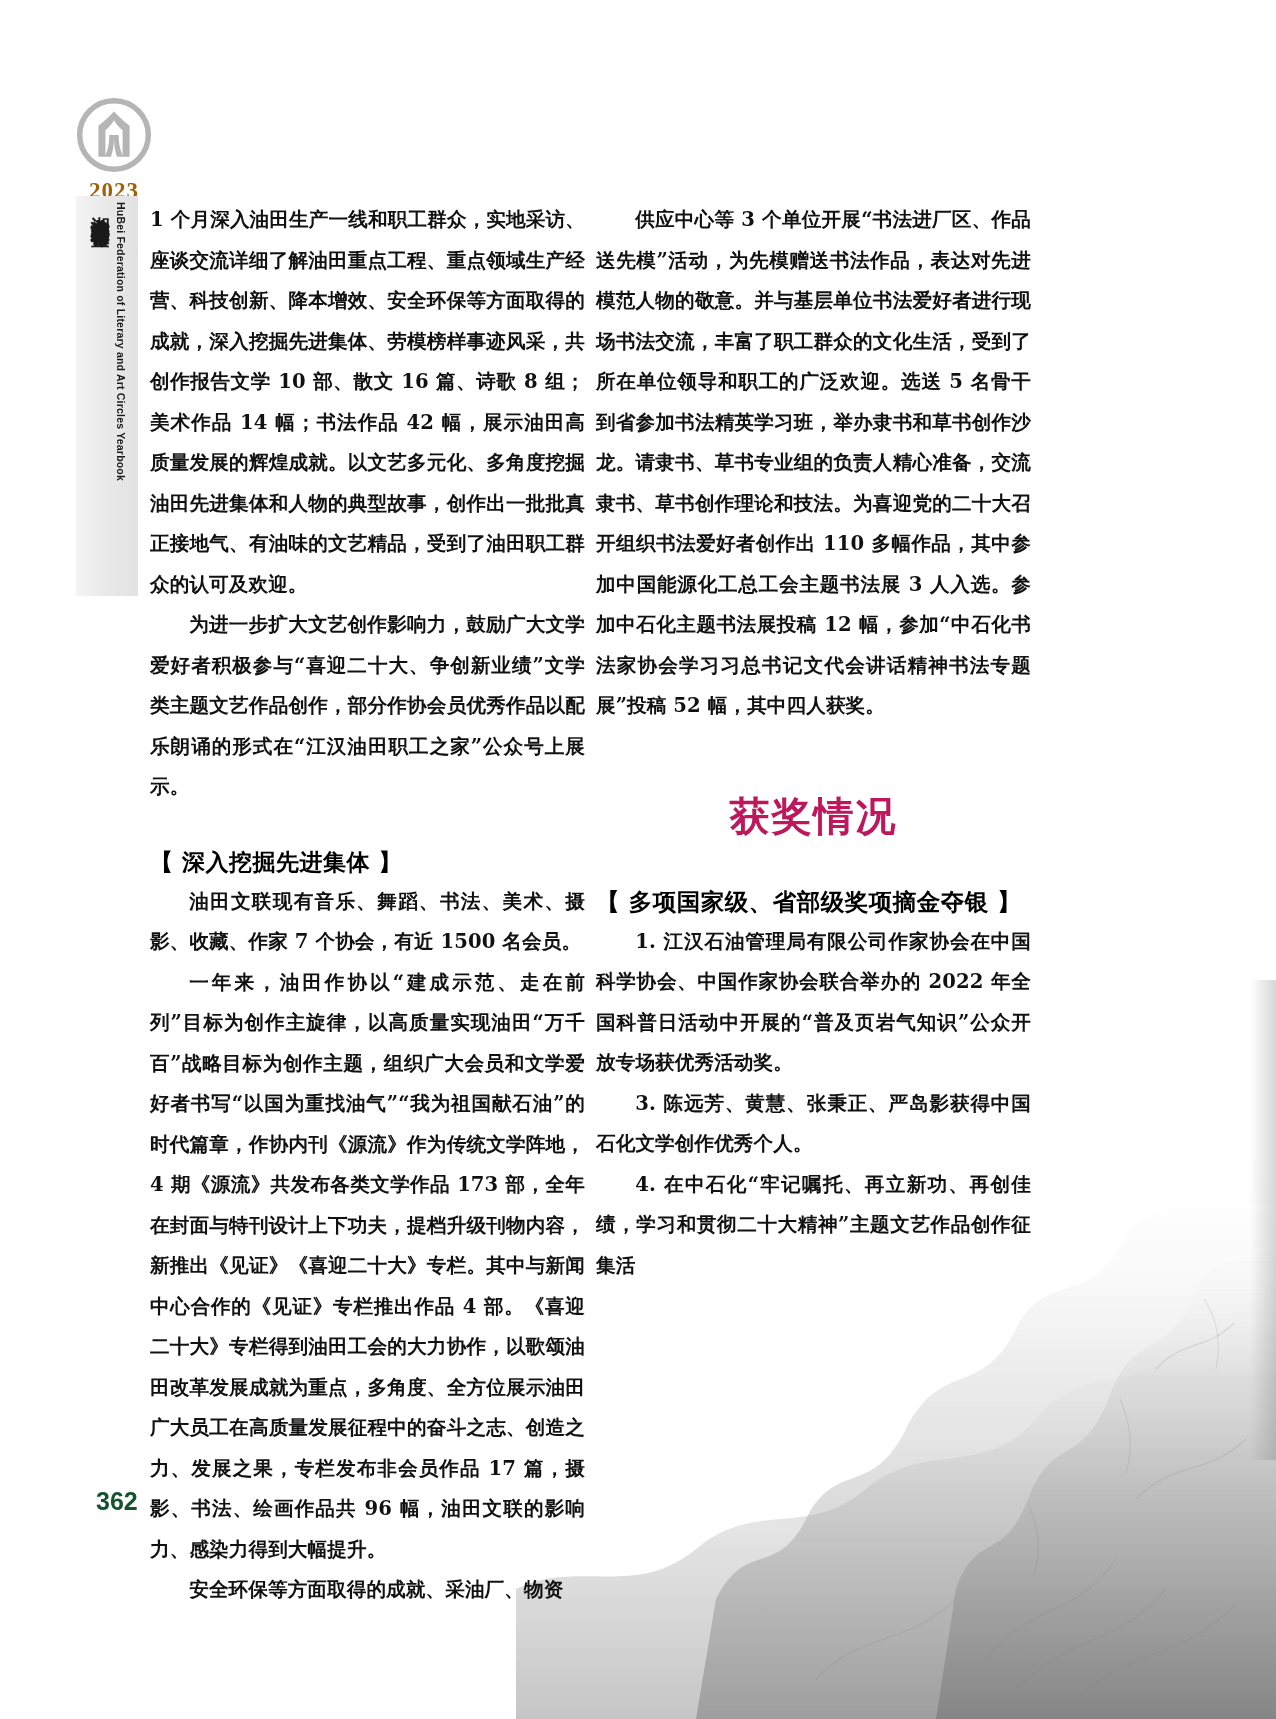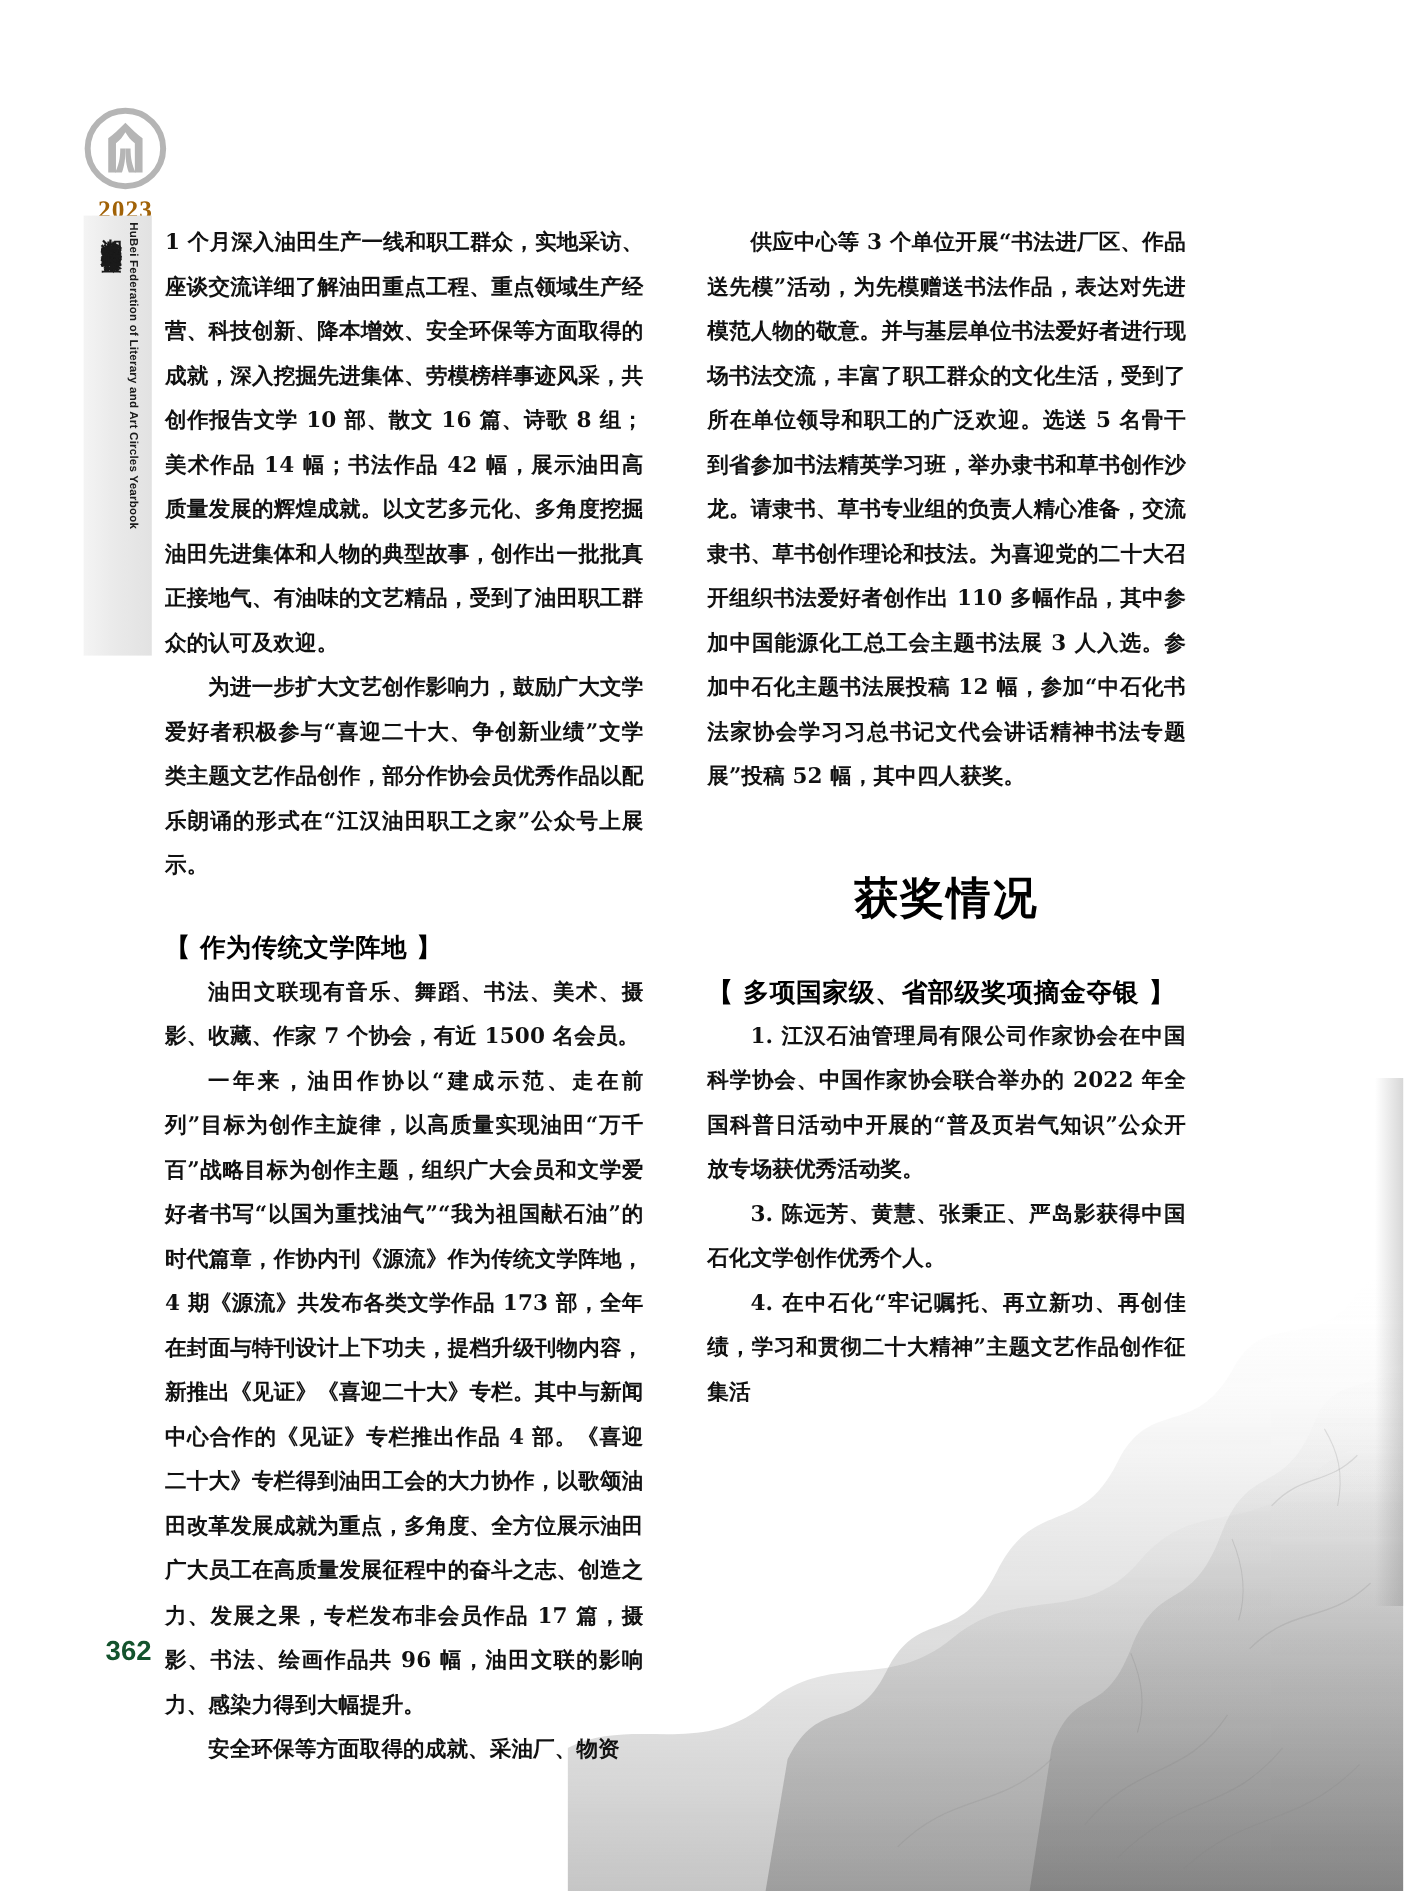--- a/index.html
+++ b/index.html
@@ -115,21 +115,21 @@
   }
 
   
   .col {
     position: absolute;
     top: 200px;
     width: 435px;
     z-index: 2;
   }
   .col-left  { left: 150px; }
-  .col-right { left: 643px; }
+  .col-right { left: 596px; }
 
   p.body {
     margin: 0;
     font-family: "DejaVu Serif", "Liberation Serif", serif;
     font-size: 19.6px;
     line-height: 40.5px;
     color: #111111;
     text-align: justify;
     text-justify: inter-ideograph;
     letter-spacing: .1px;
@@ -147,21 +147,21 @@
     letter-spacing: .5px;
   }
 
   h2.section-title {
     margin: 62px 0 38px 0;
     text-align: center;
     font-family: "DejaVu Sans", sans-serif;
     font-weight: bold;
     font-size: 40px;
     letter-spacing: 2px;
-    color: #000000;
+    color: #be185d;
   }
 
   h3.bracket-head.awards {
     margin: 0 0 0 0;
     font-size: 23.5px;
   }
 </style>
 </head>
 <body>
 
@@ -227,21 +227,21 @@
   <div class="sidetab">
     <div class="sidetab-cn">湖北省文学艺术界联合会年鉴</div>
     <div class="sidetab-en">HuBei Federation of Literary and Art Circles Yearbook</div>
   </div>
 
   <div class="folio">362</div>
 
   <div class="col col-left">
     <p class="body">1 个月深入油田生产一线和职工群众，实地采访、座谈交流详细了解油田重点工程、重点领域生产经营、科技创新、降本增效、安全环保等方面取得的成就，深入挖掘先进集体、劳模榜样事迹风采，共创作报告文学 10 部、散文 16 篇、诗歌 8 组；美术作品 14 幅；书法作品 42 幅，展示油田高质量发展的辉煌成就。以文艺多元化、多角度挖掘油田先进集体和人物的典型故事，创作出一批批真正接地气、有油味的文艺精品，受到了油田职工群众的认可及欢迎。</p>
     <p class="body indent">为进一步扩大文艺创作影响力，鼓励广大文学爱好者积极参与“喜迎二十大、争创新业绩”文学类主题文艺作品创作，部分作协会员优秀作品以配乐朗诵的形式在“江汉油田职工之家”公众号上展示。</p>
-    <h3 class="bracket-head">【 作为传统文学阵地 】</h3>
+    <h3 class="bracket-head">【 深入挖掘先进集体 】</h3>
     <p class="body indent">油田文联现有音乐、舞蹈、书法、美术、摄影、收藏、作家 7 个协会，有近 1500 名会员。</p>
     <p class="body indent">一年来，油田作协以“建成示范、走在前列”目标为创作主旋律，以高质量实现油田“万千百”战略目标为创作主题，组织广大会员和文学爱好者书写“以国为重找油气”“我为祖国献石油”的时代篇章，作协内刊《源流》作为传统文学阵地，4 期《源流》共发布各类文学作品 173 部，全年在封面与特刊设计上下功夫，提档升级刊物内容，新推出《见证》《喜迎二十大》专栏。其中与新闻中心合作的《见证》专栏推出作品 4 部。《喜迎二十大》专栏得到油田工会的大力协作，以歌颂油田改革发展成就为重点，多角度、全方位展示油田广大员工在高质量发展征程中的奋斗之志、创造之力、发展之果，专栏发布非会员作品 17 篇，摄影、书法、绘画作品共 96 幅，油田文联的影响力、感染力得到大幅提升。</p>
     <p class="body indent">安全环保等方面取得的成就、采油厂、物资</p>
   </div>
 
   <div class="col col-right">
     <p class="body indent">供应中心等 3 个单位开展“书法进厂区、作品送先模”活动，为先模赠送书法作品，表达对先进模范人物的敬意。并与基层单位书法爱好者进行现场书法交流，丰富了职工群众的文化生活，受到了所在单位领导和职工的广泛欢迎。选送 5 名骨干到省参加书法精英学习班，举办隶书和草书创作沙龙。请隶书、草书专业组的负责人精心准备，交流隶书、草书创作理论和技法。为喜迎党的二十大召开组织书法爱好者创作出 110 多幅作品，其中参加中国能源化工总工会主题书法展 3 人入选。参加中石化主题书法展投稿 12 幅，参加“中石化书法家协会学习习总书记文代会讲话精神书法专题展”投稿 52 幅，其中四人获奖。</p>
 
     <h2 class="section-title">获奖情况</h2>
 

